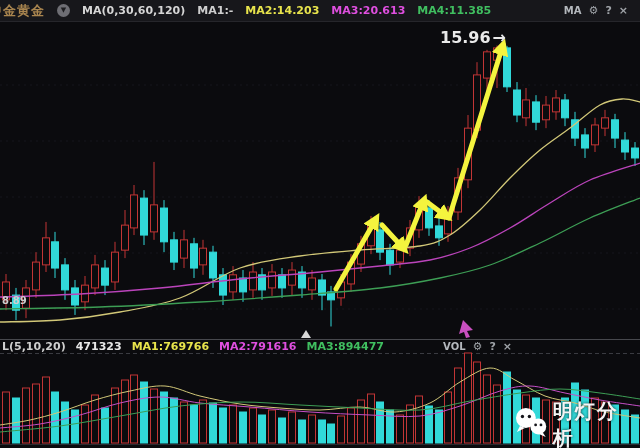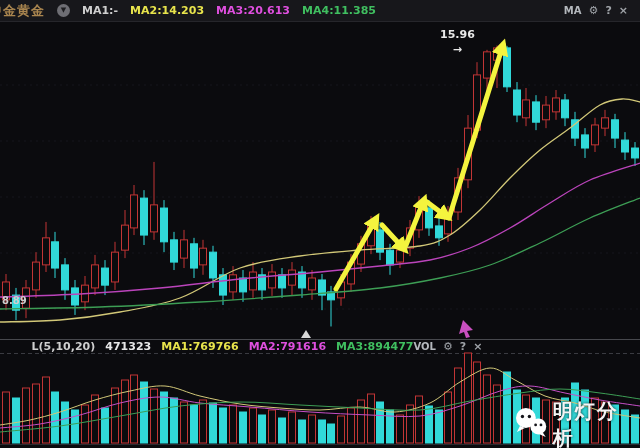--- a/index.html
+++ b/index.html
@@ -18,27 +18,27 @@
   .ind{color:#d6d6d6;}
   .ma1v{color:#cfcfcf;}
   .ma2v{color:#e8e44c;}
   .ma3v{color:#df4fdf;}
   .ma4v{color:#40bf60;}
   .h-right{display:flex;align-items:center;gap:7px;padding-right:12px;color:#9fa3a8;}
   .h-right .tag{font-size:10px;color:#b4b8bd;}
   .icon-btn{cursor:default;color:#9fa3a8;font-size:11px;line-height:1;}
   
   .vol-header{position:absolute;left:0;top:339px;width:524px;height:14px;display:flex;
-              align-items:center;justify-content:center;font-size:11px;font-weight:700;z-index:5;}
+              align-items:center;justify-content:space-between;font-size:11px;font-weight:700;z-index:5;}
   .v-left{display:flex;align-items:center;gap:10px;white-space:nowrap;padding-left:2px;}
   .v-ind{color:#cfcfcf;}
   .v-cur{color:#e8e8e8;}
   
-  .peak-label{position:absolute;left:440px;top:28px;font-size:11px;color:#e9e9e9;z-index:4;
-              display:flex;align-items:center;gap:2px;font-weight:700;flex-direction:column;}
+  .peak-label{position:absolute;left:440px;top:28px;font-size:16px;color:#e9e9e9;z-index:4;
+              display:flex;align-items:center;gap:2px;font-weight:700;}
   .low-label{position:absolute;left:2px;top:295px;font-size:10px;color:#cfcfcf;z-index:4;font-weight:700;}
   
   .watermark{position:absolute;left:514px;top:392px;display:flex;align-items:center;gap:5px;z-index:6;}
   .wm-text{font-size:20px;font-weight:700;color:#f4f4f4;letter-spacing:2px;
            text-shadow:0 0 3px rgba(0,0,0,.8);margin-top:6px;}
 </style>
 </head>
 <body>
 
 <div class="screen">
@@ -266,20 +266,21 @@
       <polygon points="301,338 311,338 306,330" fill="#d8d8d8"></polygon>
       <polygon points="463,320 473,330 467,331 470,337 466,338 464,332 459,334" fill="#c94fc0"></polygon>
     </svg>
 
   <div class="header">
     <div class="h-left">
       <span class="stock">中金黄金</span>
       <span class="dd">
           <span class="dd-arrow">▼</span>
         </span>
+      <span class="ind">MA(0,30,60,120)</span>
       <span class="ma1v">MA1:-</span>
       <span class="ma2v">MA2:14.203</span>
       <span class="ma3v">MA3:20.613</span>
       <span class="ma4v">MA4:11.385</span>
     </div>
     <div class="h-right">
       <span class="tag">MA</span>
       <span class="icon-btn">⚙</span>
       <span class="icon-btn">?</span>
       <span class="icon-btn">×</span>

